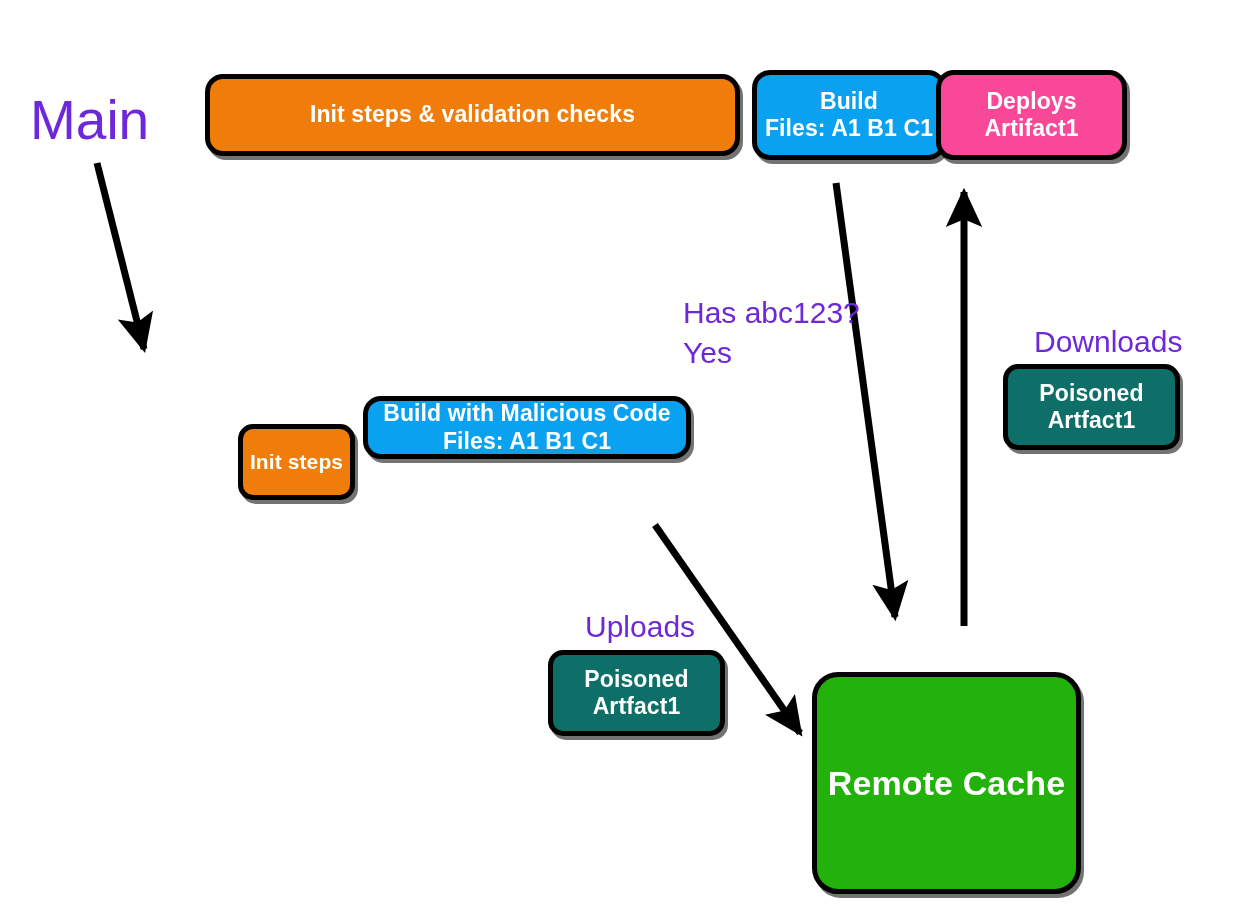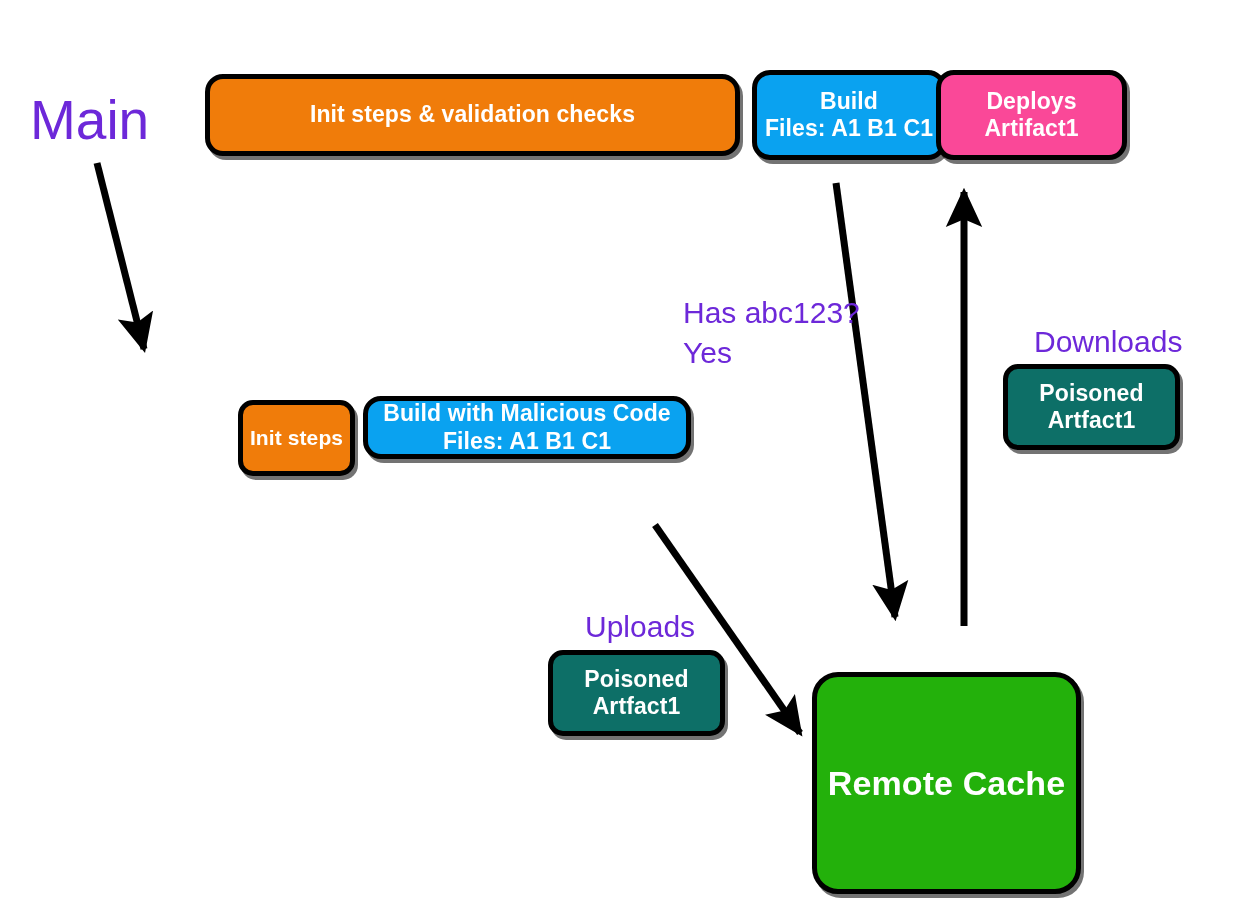--- a/index.html
+++ b/index.html
@@ -88,21 +88,21 @@
     border-radius: 18px;
   }
   #node-deploys {
     left: 936px; top: 70px;
     width: 191px; height: 90px;
     background: #fa4898;
     font-size: 23px;
     border-radius: 18px;
   }
   #node-init-steps {
-    left: 238px; top: 400px;
+    left: 238px; top: 424px;
     width: 117px; height: 76px;
     background: #f07c0a;
     font-size: 21px;
     border-radius: 15px;
   }
   #node-build-malicious {
     left: 363px; top: 396px;
     width: 328px; height: 63px;
     background: #0aa2f0;
     font-size: 23px;

